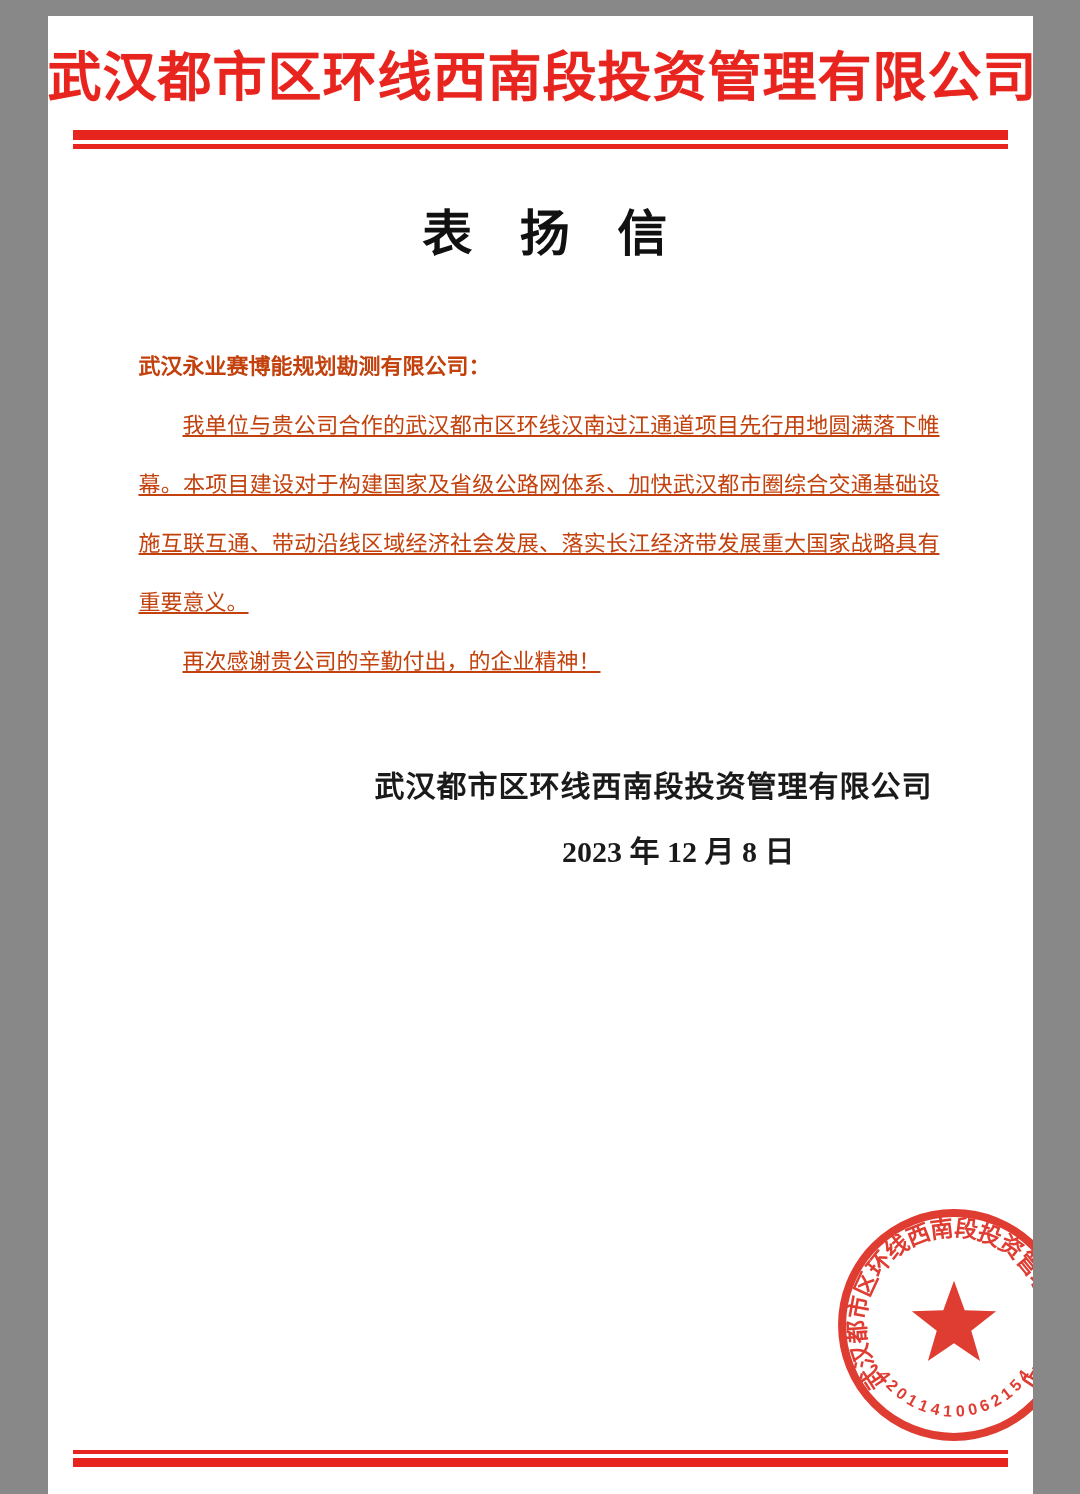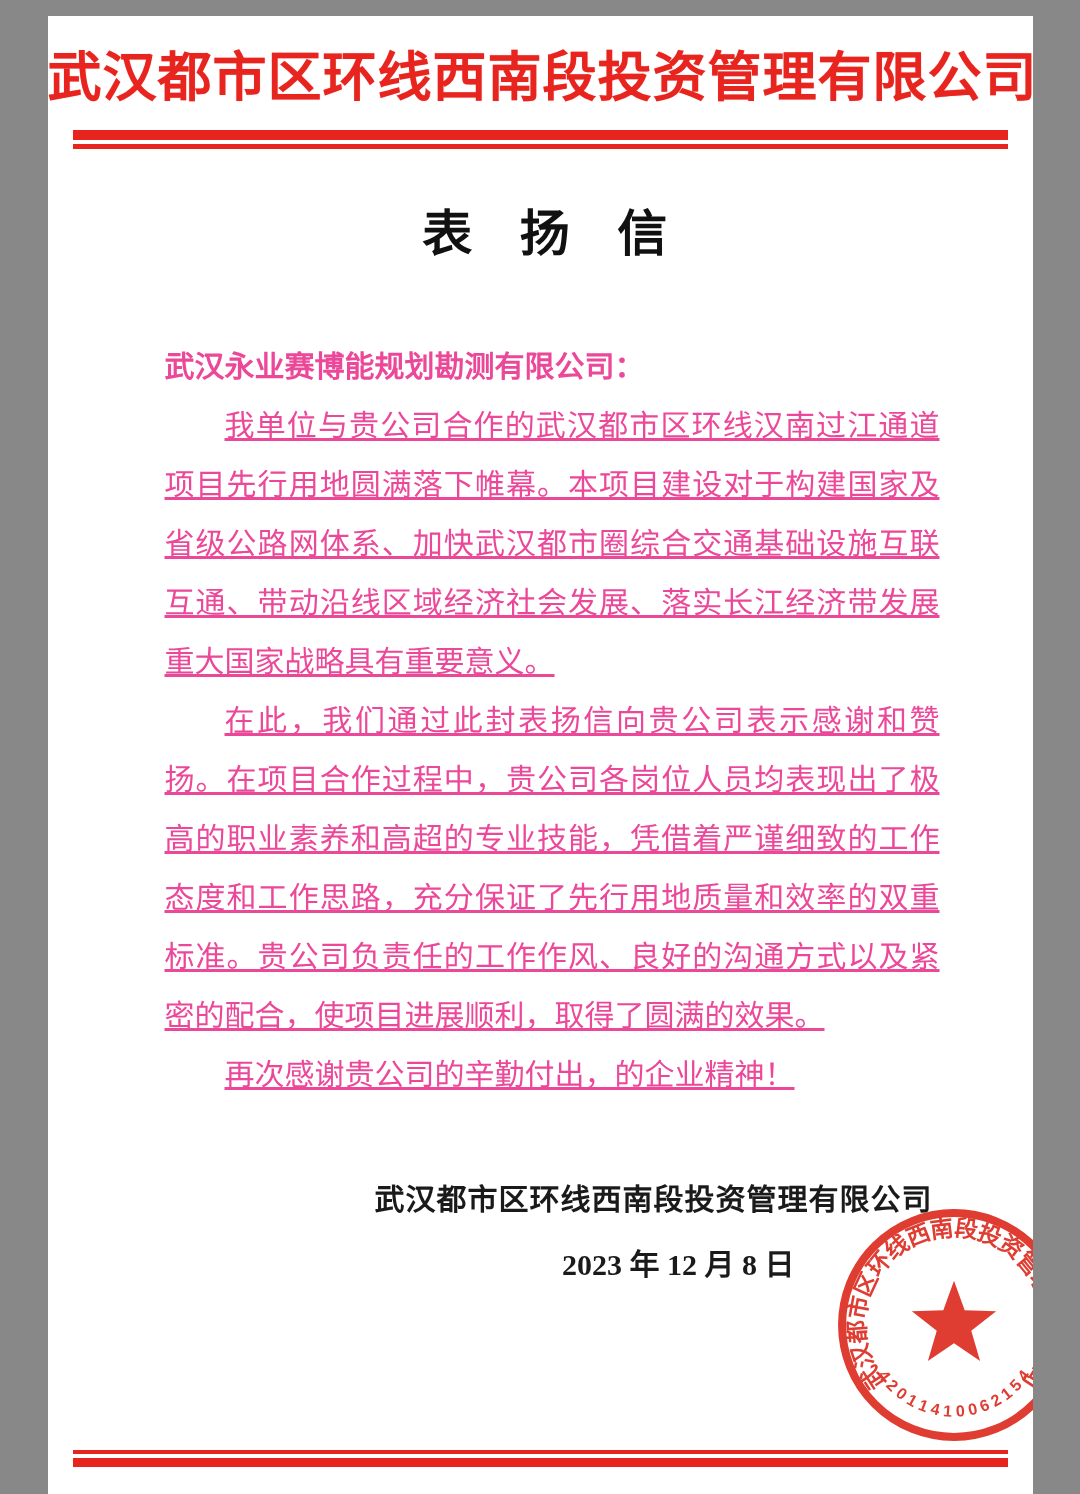--- a/index.html
+++ b/index.html
@@ -43,25 +43,25 @@
     font-weight:700;
     letter-spacing:.35em;
     line-height:58px;
     color:#111;
     padding-left:27px;
   }
 
   
   .letter-body{
     margin-top:74px;
-    padding:0 93px 0 117px;
-    font-size:30px;
+    padding:0 93px 0 91px;
+    font-size:22px;
     line-height:59px;
     text-align:justify;
-    color:#ec4899;
+    color:#c2410c;
   }
   .salutation{ font-weight:600; }
   .letter-body p{ margin:0; text-indent:2em;text-decoration:underline; }
 
   
   .signature-block{
     margin-top:66px;
     text-align:right;
     font-size:30px;
     line-height:59px;
@@ -105,21 +105,20 @@
     <div class="thick" style="background: rgb(232, 36, 31);"></div>
     <div class="gap"></div>
     <div class="thin" style="background: rgb(232, 36, 31);"></div>
   </div>
 
   <div class="letter-title">表 扬 信</div>
 
   <div class="letter-body">
     <div class="salutation">武汉永业赛博能规划勘测有限公司：</div>
     <p>我单位与贵公司合作的武汉都市区环线汉南过江通道项目先行用地圆满落下帷幕。本项目建设对于构建国家及省级公路网体系、加快武汉都市圈综合交通基础设施互联互通、带动沿线区域经济社会发展、落实长江经济带发展重大国家战略具有重要意义。</p>
-    <p>在此，我们通过此封表扬信向贵公司表示感谢和赞扬。在项目合作过程中，贵公司各岗位人员均表现出了极高的职业素养和高超的专业技能，凭借着严谨细致的工作态度和工作思路，充分保证了先行用地质量和效率的双重标准。贵公司负责任的工作作风、良好的沟通方式以及紧密的配合，使项目进展顺利，取得了圆满的效果。</p>
     <p>再次感谢贵公司的辛勤付出，的企业精神！</p>
   </div>
 
   <div class="signature-block">
     <div class="signature-company">武汉都市区环线西南段投资管理有限公司</div>
     <div class="signature-date">2023 年 12 月 8 日</div>
   </div>
 
   <div class="official-seal" style="color: rgb(221, 43, 32);">
     <svg viewBox="0 0 240 240">

